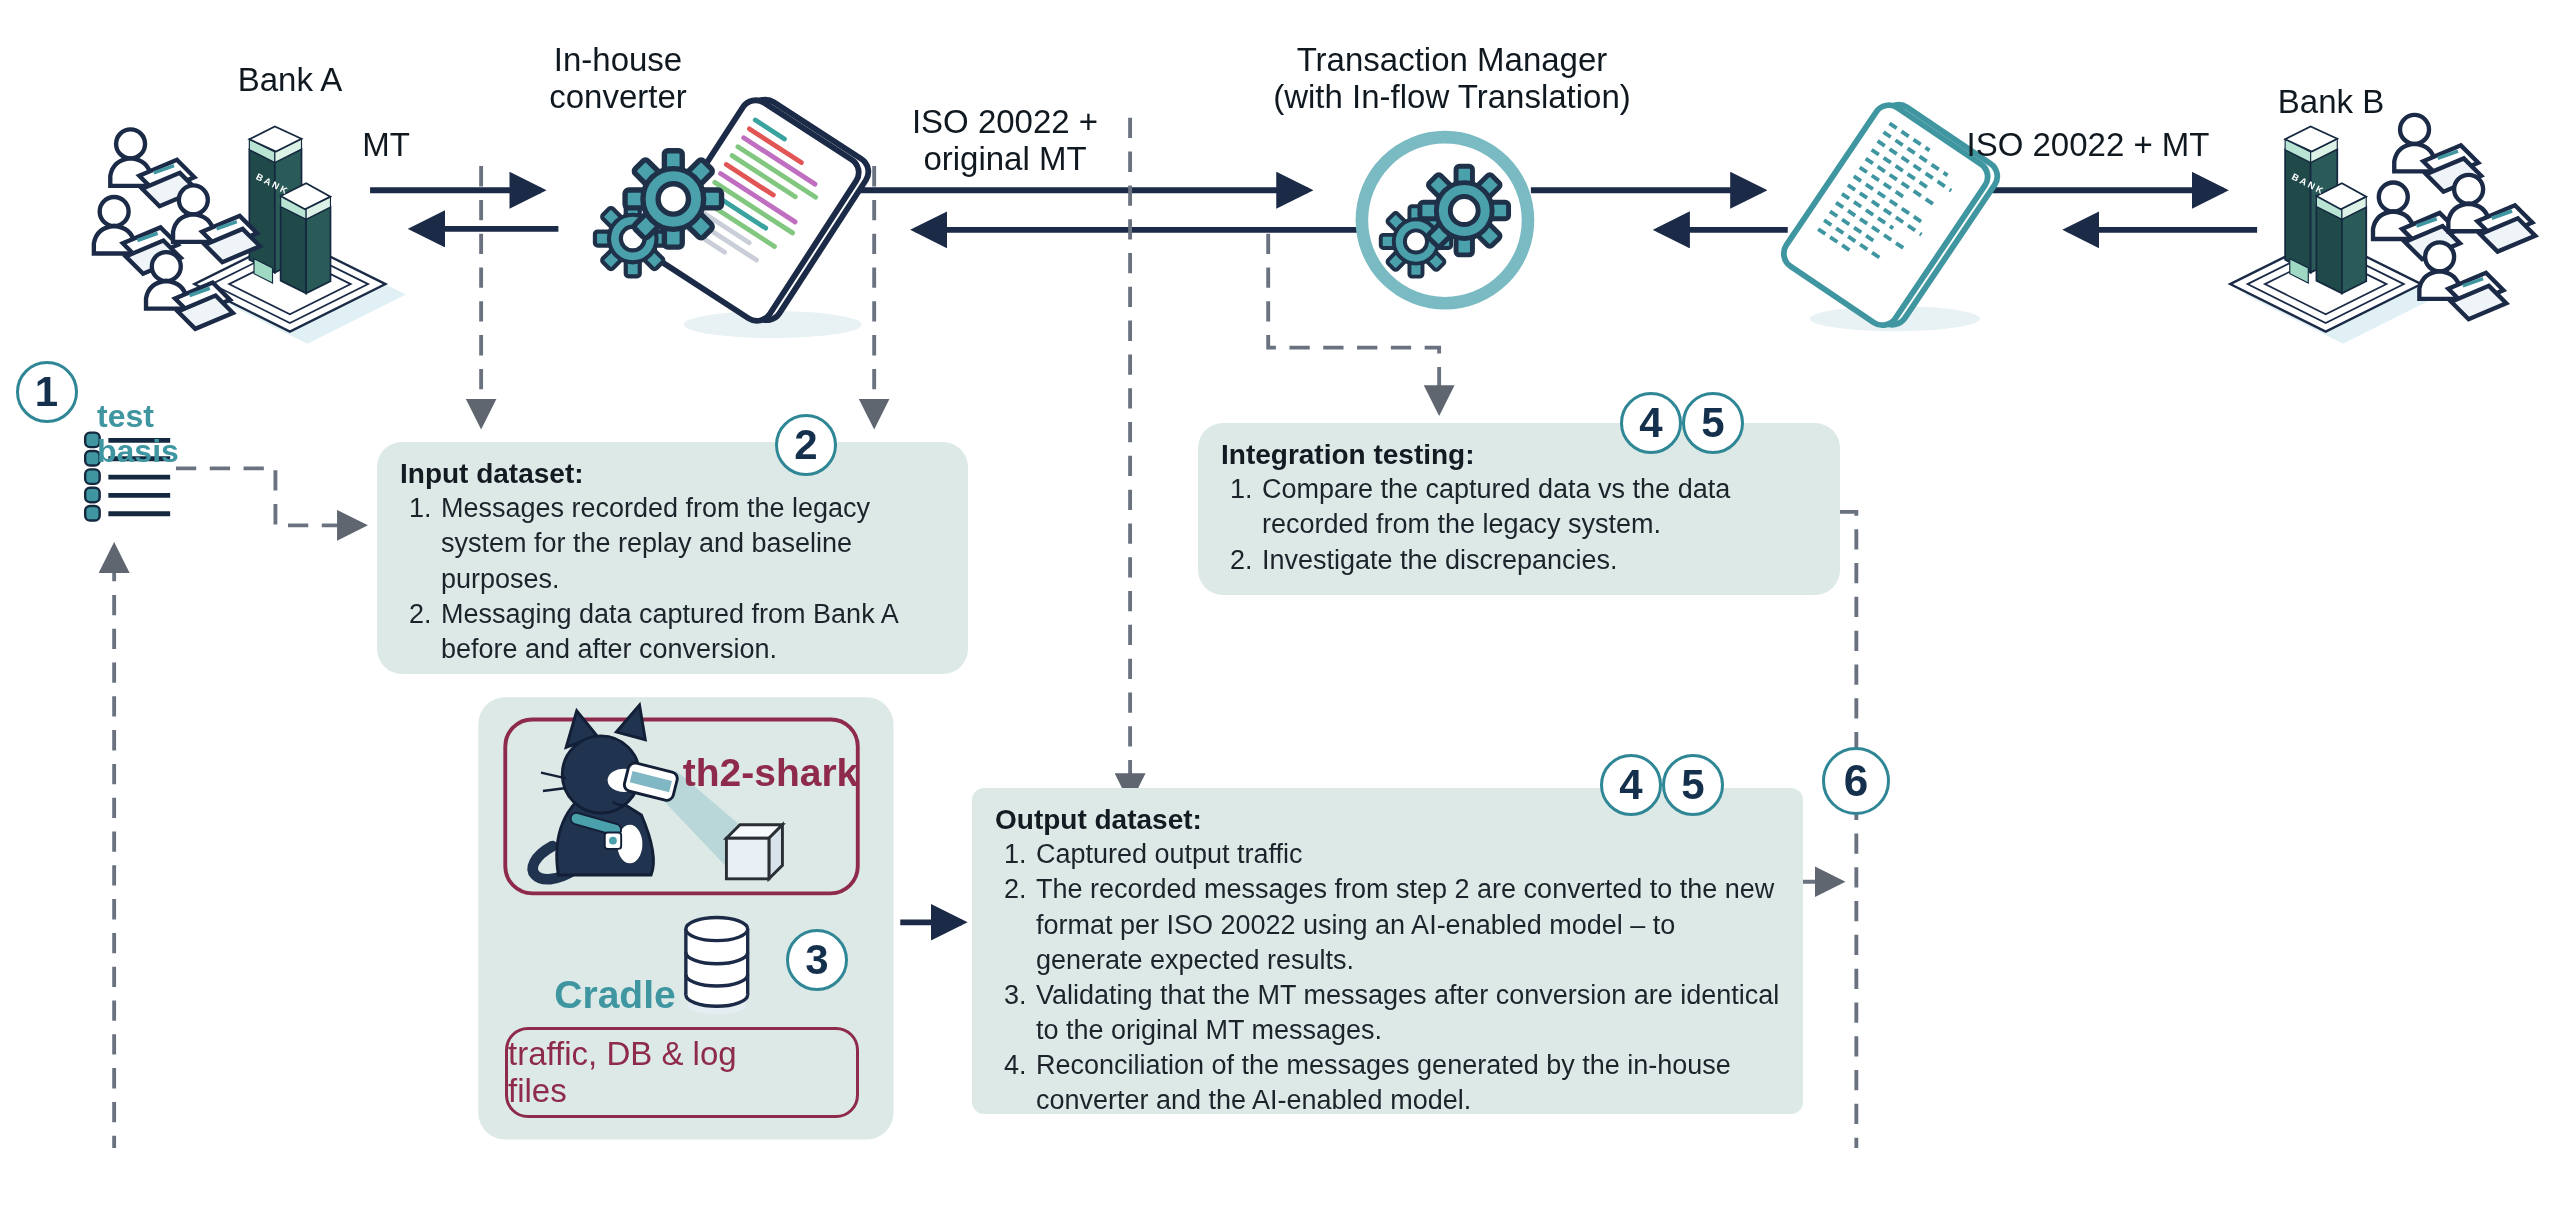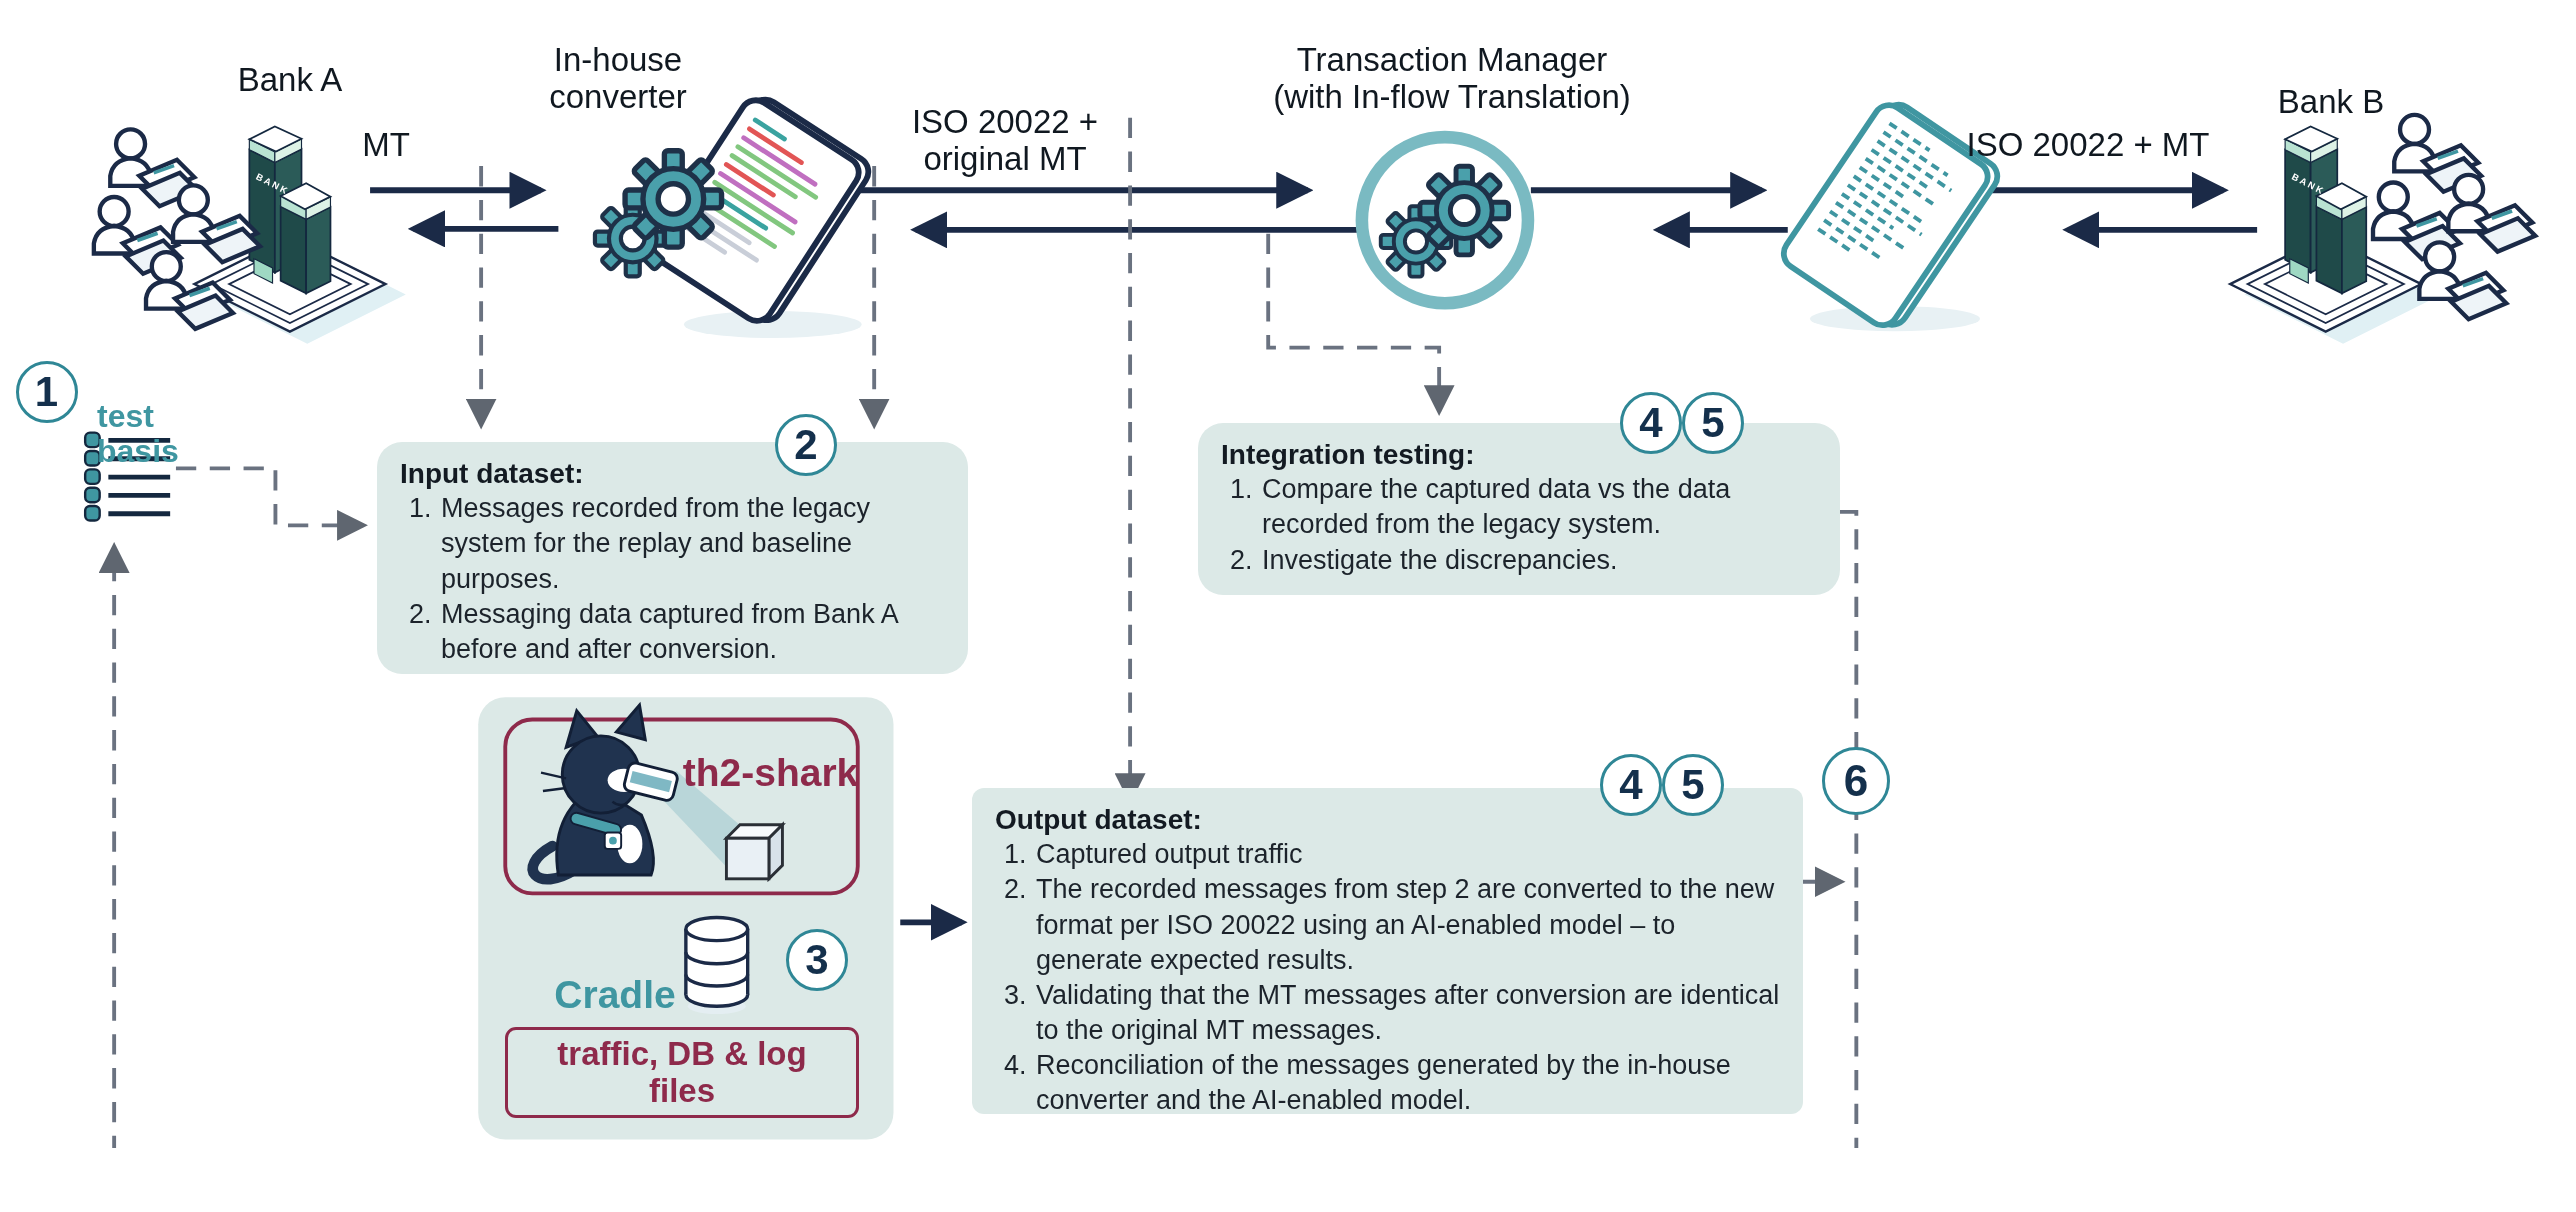--- a/index.html
+++ b/index.html
@@ -24,23 +24,23 @@
          font-weight:bold;color:#14304c;}
   .badge--md{width:62px;height:62px;font-size:42px;}
   .badge--lg{width:68px;height:68px;font-size:44px;}
 
   .teal-strong{position:absolute;color:#3f96a1;font-weight:bold;margin-top:34px;}
   .test-basis{left:97px;top:365px;font-size:32px;line-height:1.1;}
   .cradle{left:615px;top:939px;transform:translateX(-50%);font-size:39px;}
   .shark-name{position:absolute;left:678px;top:751px;width:185px;text-align:center;
               font-size:39px;font-weight:bold;color:#8e2a4b;}
   .files-box{position:absolute;left:505px;top:1027px;width:354px;height:91px;box-sizing:border-box;
-             border:3.9px solid #8e2a4b;border-radius:11px;background:transparent;
-             display:flex;flex-direction:column;align-items:center;justify-content:center;
-             font-size:33px;font-weight:bold;color:#8e2a4b;line-height:1.12;}
+             border:3.9px solid #8e2a4b;border-radius:23px;background:transparent;
+             display:flex;flex-direction:column;justify-content:center;
+             font-size:33px;font-weight:normal;color:#8e2a4b;line-height:1.12;}
 </style>
 </head>
 <body>
 
 <div class="canvas">
 
   <svg class="art" width="2576" height="1212" viewBox="0 0 2667 1255">
     <defs>
       <marker id="ah-navy" viewBox="0 0 10 10" refX="8.5" refY="5" markerWidth="6.4" markerHeight="6.4" orient="auto-start-reverse">
         <path d="M0,0 L10,5 L0,10 z" fill="#1b2a47"></path>

